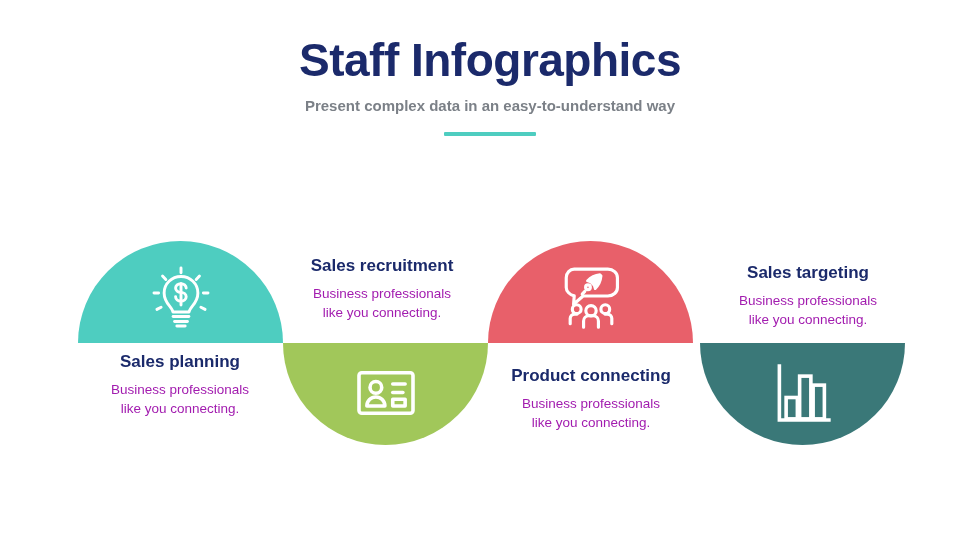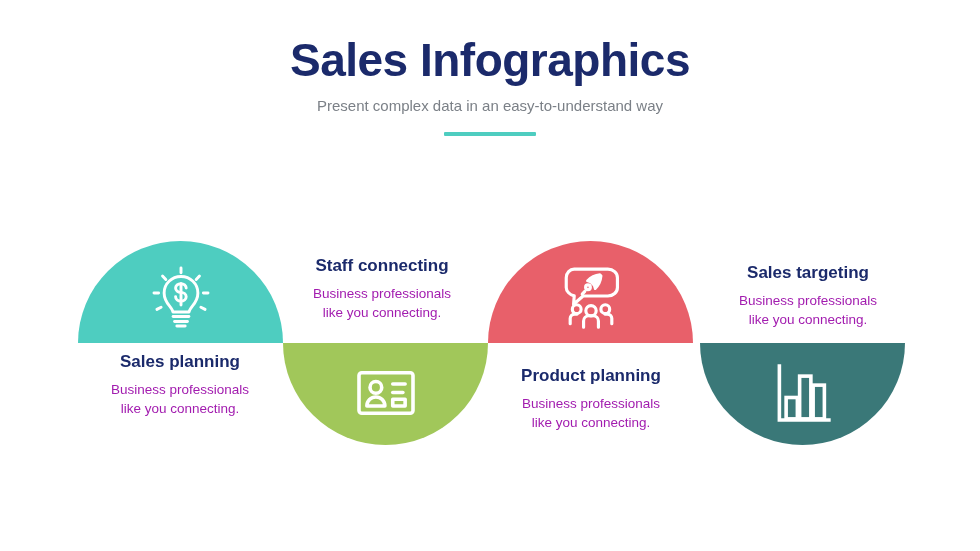--- a/index.html
+++ b/index.html
@@ -37,21 +37,21 @@
     font-size: 46px;
     font-weight: 700;
     color: #1b2a6b;
     letter-spacing: -0.5px;
     line-height: 56px;
     margin: 0;
   }
   .subtitle {
     font-family: "Liberation Sans", sans-serif;
     font-size: 15px;
-    font-weight: 400;
+    font-weight: 700;
     color: #7b8087;
     line-height: 20px;
     margin: 8px 0 0 0;
   }
   .divider {
     width: 92px;
     height: 4px;
     background: #4ecdc0;
     margin: 16px auto 0 auto;
     border-radius: 1px;
@@ -137,21 +137,21 @@
   .label-2 { left: 267px; top: 255px; }
   .label-3 { left: 476px; top: 365px; }
   .label-4 { left: 693px; top: 262px; }
 </style>
 </head>
 <body>
 
 <div id="slide">
 
   <div class="header">
-    <h1 class="title">Sales Infographics</h1>
+    <h1 class="title">Staff Infographics</h1>
     <p class="subtitle">Present complex data in an easy-to-understand way</p>
     <div class="divider"></div>
   </div>
 
   <div class="band">
 
     <div class="seg up seg-1">
       <div class="half" style="background:#4ecdc0;"></div>
       <div class="icon">
         <svg viewBox="0 0 64 64" fill="none" stroke="#ffffff" stroke-width="2.6" stroke-linecap="round" stroke-linejoin="round">
@@ -218,29 +218,29 @@
 
     <div class="label label-1">
       <p class="head">Sales planning</p>
       <p class="body">
         <span>Business professionals</span>
         <span>like you connecting.</span>
       </p>
     </div>
 
     <div class="label label-2">
-      <p class="head">Staff connecting</p>
+      <p class="head">Sales recruitment</p>
       <p class="body">
         <span>Business professionals</span>
         <span>like you connecting.</span>
       </p>
     </div>
 
     <div class="label label-3">
-      <p class="head">Product planning</p>
+      <p class="head">Product connecting</p>
       <p class="body">
         <span>Business professionals</span>
         <span>like you connecting.</span>
       </p>
     </div>
 
     <div class="label label-4">
       <p class="head">Sales targeting</p>
       <p class="body">
         <span>Business professionals</span>

